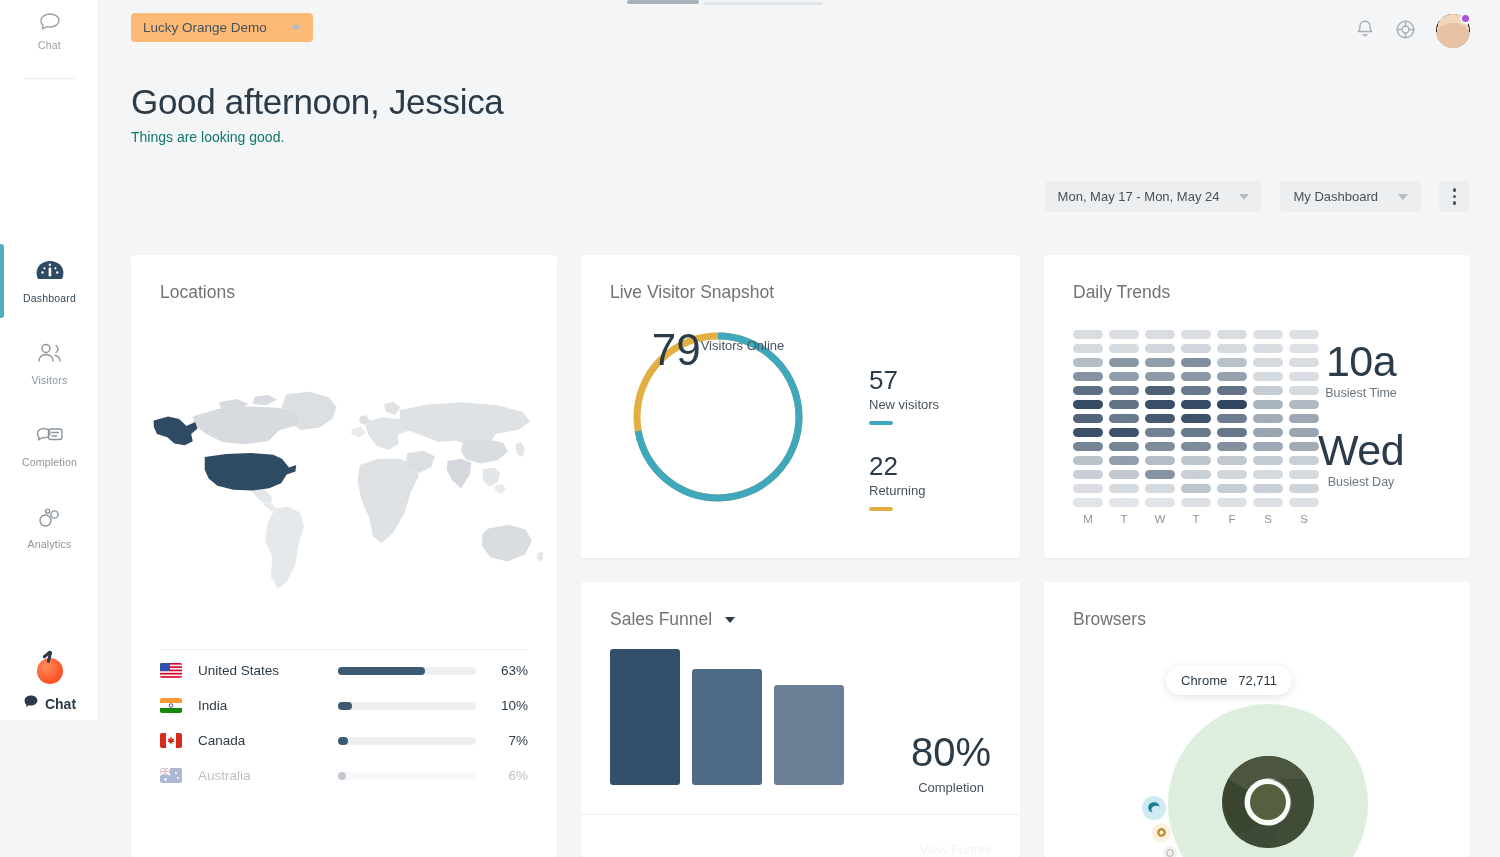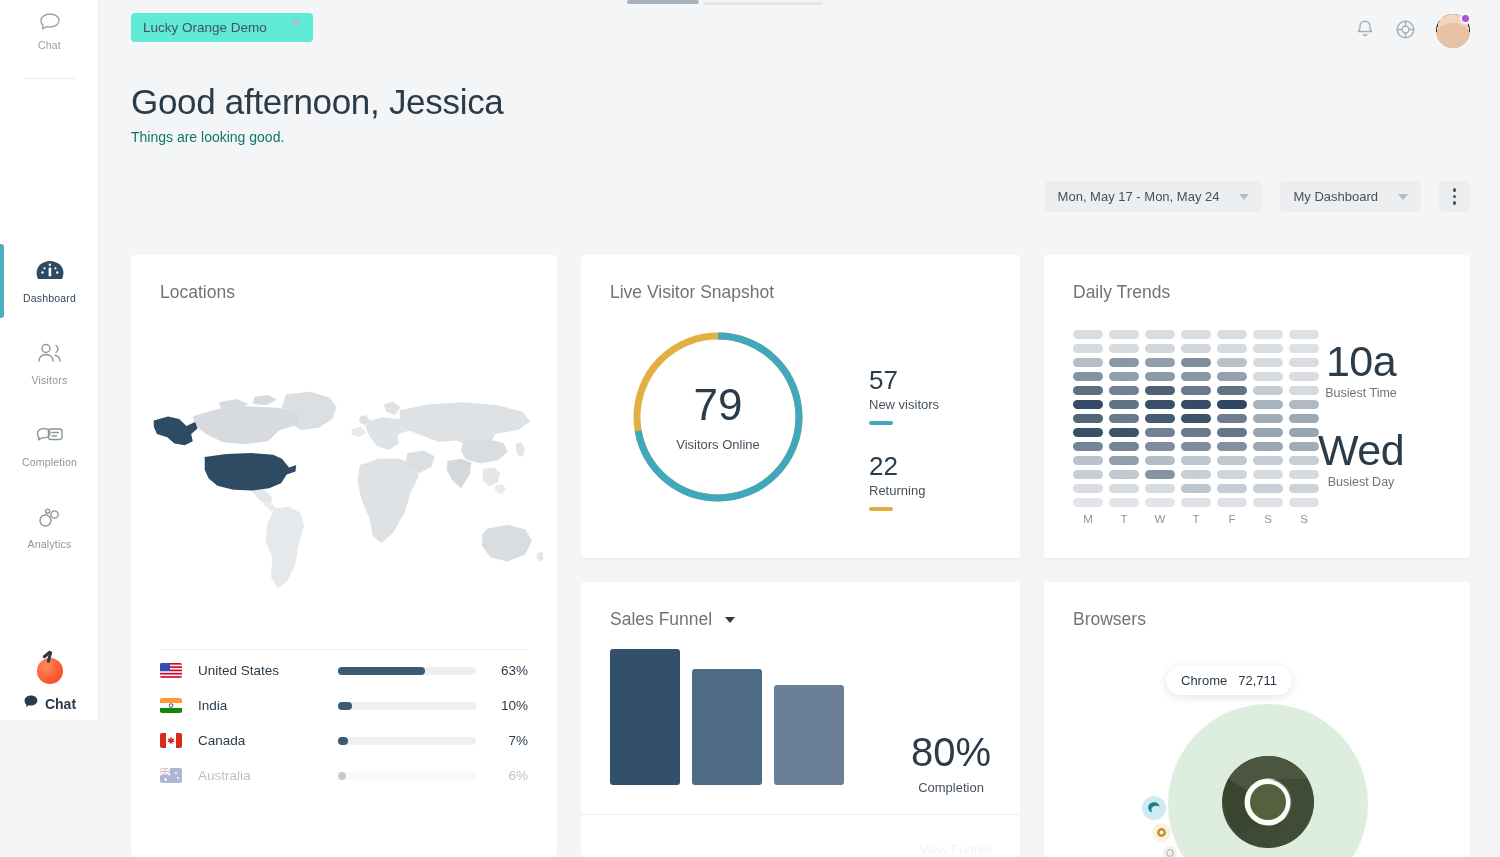--- a/index.html
+++ b/index.html
@@ -76,23 +76,23 @@
     position: absolute; top: 0; left: 528px; width: 72px; height: 4px;
     background: #8e9aa7; border-radius: 2px; opacity: .75;
   }
   .topstrip .tabline2 {
     position: absolute; top: 2px; left: 604px; width: 120px; height: 3px;
     background: #e3e6e8; border-radius: 2px;
   }
 
   .site-select {
     position: absolute; top: 13px; left: 32px;
-    background: #5eead4; border-radius: 4px;
+    background: #fdba74; border-radius: 4px;
     padding: 7px 12px 7px 12px;
-    display: flex; gap: 24px; cursor: pointer;
+    display: flex; align-items: center; gap: 24px; cursor: pointer;
   }
   .site-select .lbl { font-size: 13.5px; color: #45525e; }
   .caret {
     width: 0; height: 0; border-left: 5.5px solid transparent;
     border-right: 5.5px solid transparent; border-top: 6.5px solid #b4bcc3;
   }
   .caret.dark { border-top-color: #2b3b49; }
 
   .topright {
     position: absolute; top: 14px; right: 30px;
@@ -161,22 +161,22 @@
   }
   .card-title {
     position: absolute; top: 27px; left: 29px;
     font-size: 17.5px; color: #737373; font-weight: 400;
   }
   .card-title.with-caret { display: flex; align-items: center; gap: 13px; }
 
   
   .donut-wrap { position: absolute; top: 73px; left: 48px; width: 178px; height: 178px; }
   .donut-center {
-    position: absolute; inset: 0; display: flex; flex-direction: column;
-    align-items: center; justify-content: center;
+    position: absolute; inset: 0; display: flex; 
+    justify-content: center;
   }
   .donut-center .num { font-size: 44px; color: #2b3b49; font-weight: 300; line-height: 1; }
   .donut-center .cap { font-size: 13px; color: #45525e; margin-top: 10px; }
 
   .stats { position: absolute; top: 112px; left: 288px; }
   .stat { margin-bottom: 28px; }
   .stat .num { font-size: 26px; color: #2b3b49; font-weight: 400; line-height: 1.05; }
   .stat .cap { font-size: 13px; color: #45525e; margin-top: 3px; }
   .stat .rule { width: 24px; height: 3.5px; border-radius: 2px; margin-top: 9px; }
 

